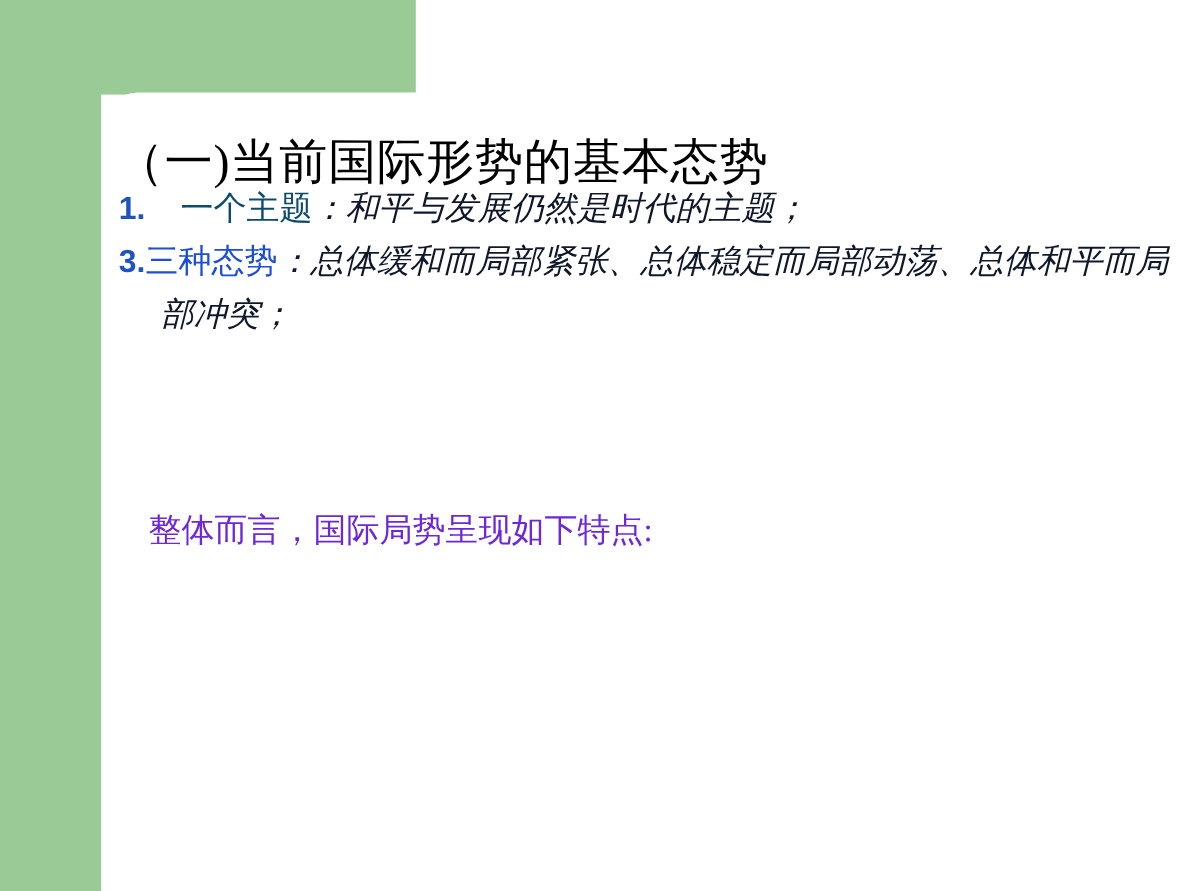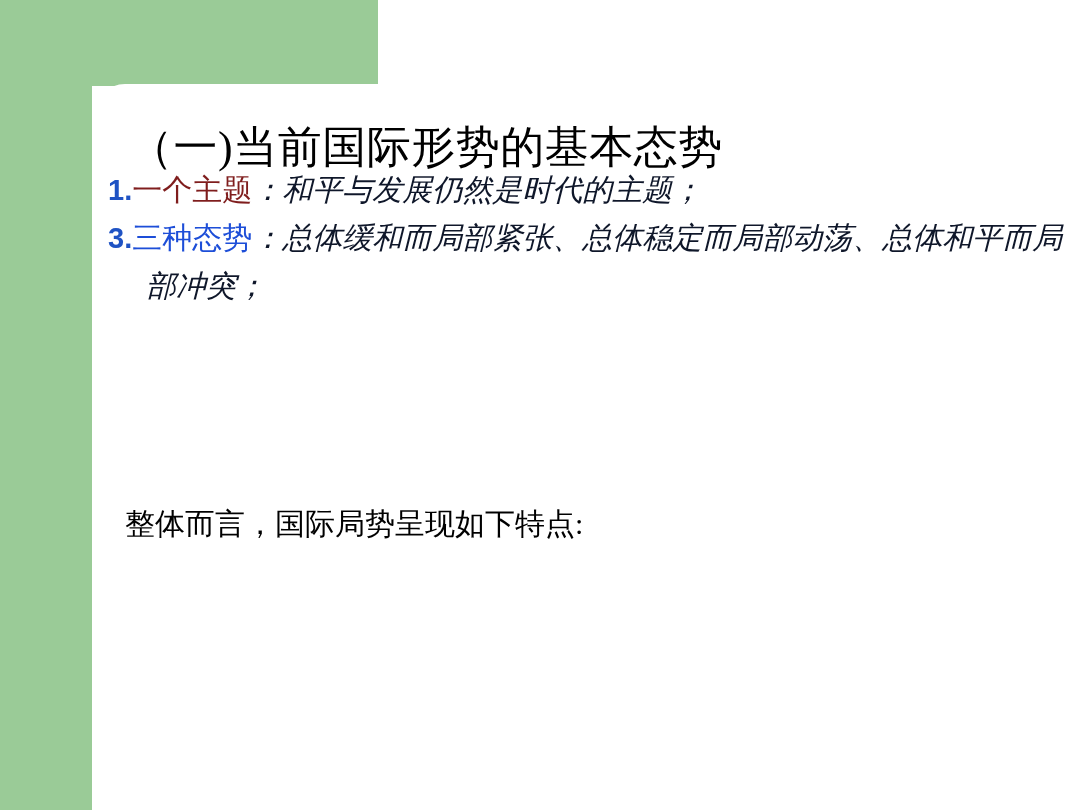--- a/index.html
+++ b/index.html
@@ -41,21 +41,21 @@
     top: 84px;
     width: 985px;
     height: 726px;
     background: #ffffff;
     border-top-left-radius: 30px;
   }
 
   
   .slide-title {
     position: absolute;
-    left: 129px;
+    left: 105px;
     top: 90px;
     width: 930px;
     font-size: 44px;
     line-height: 58px;
     color: #000000;
     font-weight: normal;
     letter-spacing: 0.5px;
     white-space: nowrap;
   }
 
@@ -75,40 +75,40 @@
     margin: 0;
     white-space: pre-wrap;
   }
   .num {
     color: #1F53C4;
     font-family: "Liberation Sans", "DejaVu Sans", sans-serif;
     font-weight: bold;
     font-size: 29px;
   }
   .kw {
-    color: #7f1d1d;
+    color: #0c4a6e;
+    margin-left: 32px;
   }
   .kw-dark {
     color: #1d4ed8;
   }
   .txt {
     color: #0f172a;
     font-style: italic;
   }
 
   
   .closing-line {
     position: absolute;
-    left: 125px;
+    left: 135px;
     top: 461px;
     font-size: 30px;
     line-height: 44px;
-    color: #000000;
+    color: #6d28d9;
     white-space: nowrap;
-    margin-top: 41px;
   }
 </style>
 </head>
 <body>
 
 <div id="slide">
 
   <div class="green-block"></div>
   <div class="green-strip"></div>
   <div class="content-panel"></div>

